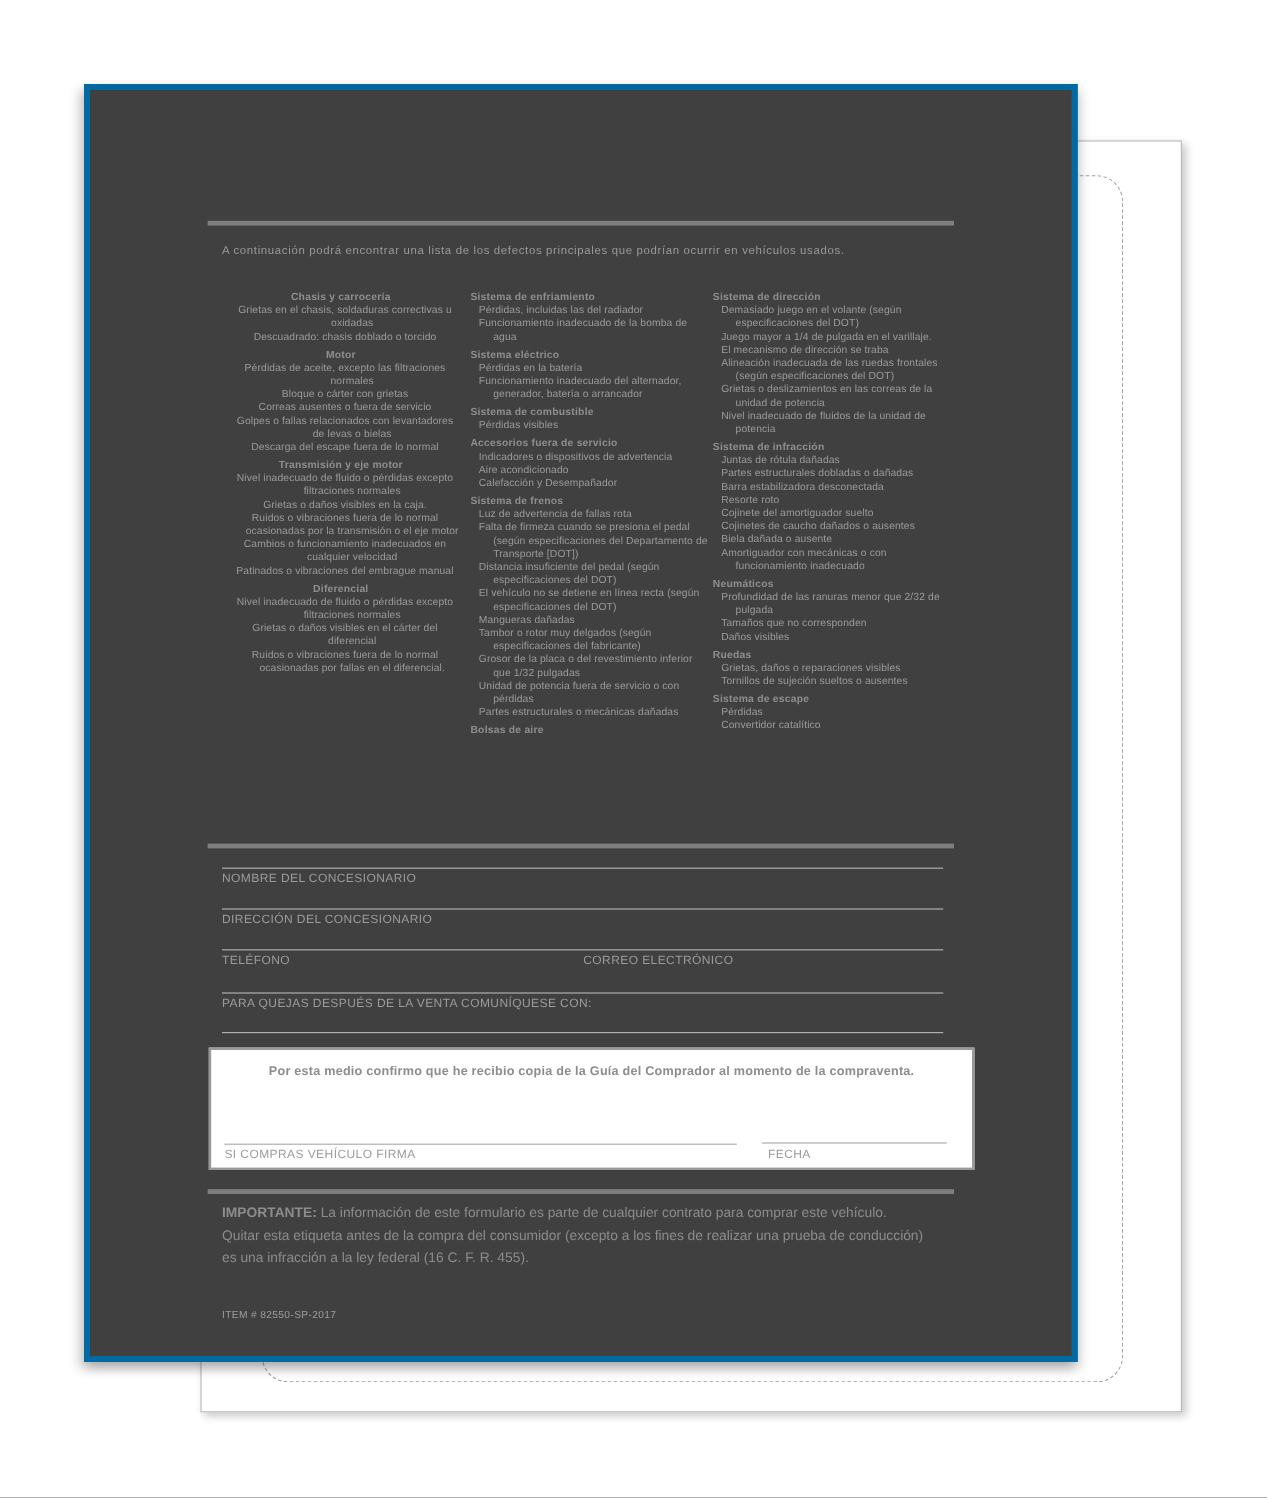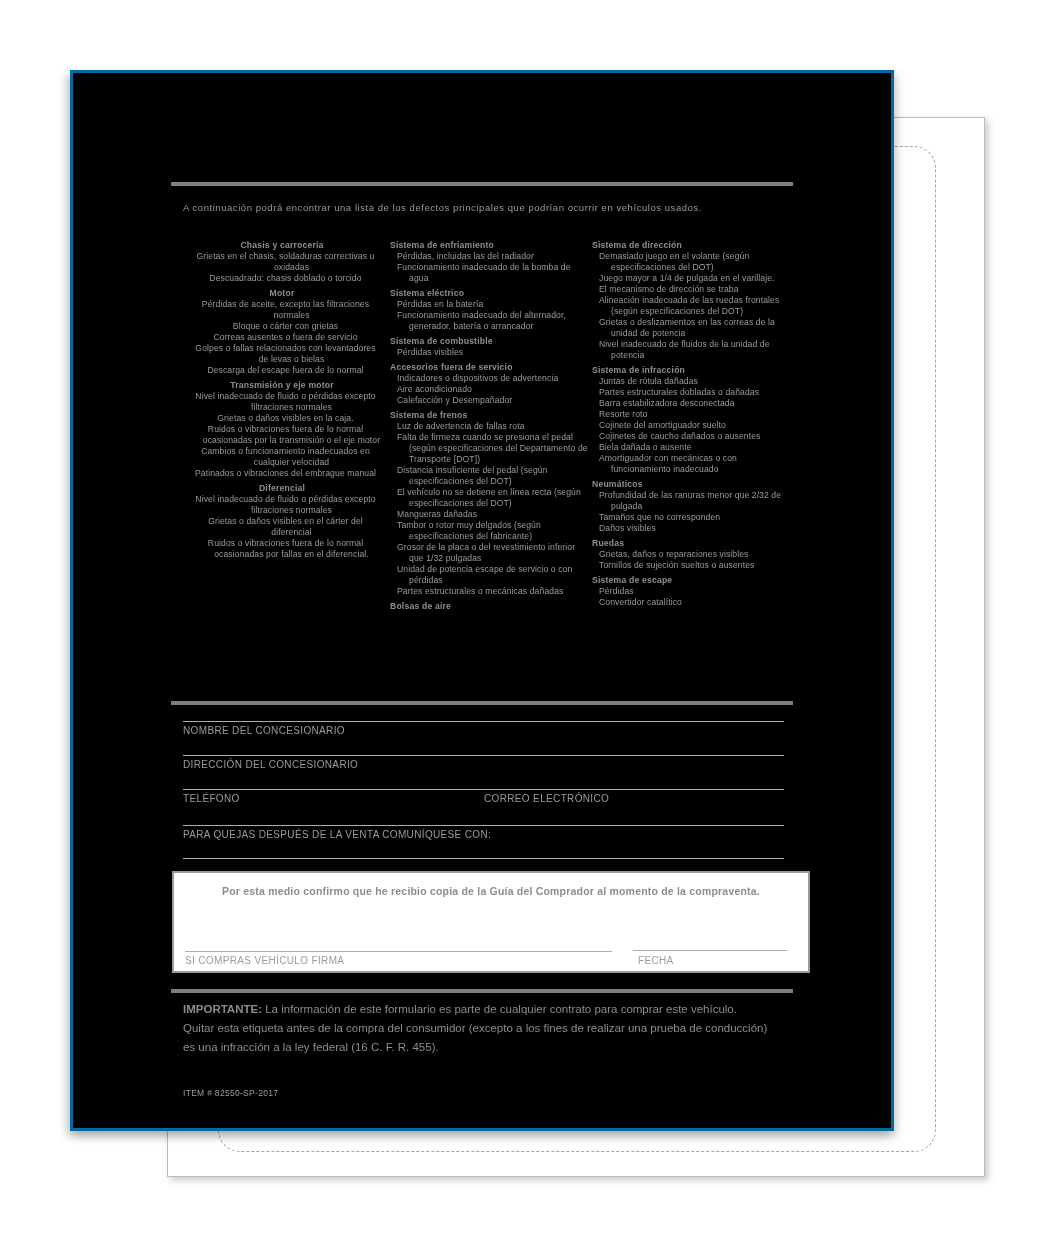--- a/index.html
+++ b/index.html
@@ -12,21 +12,21 @@
     position:absolute;left:167px;top:117px;width:816px;height:1058px;
     background:#fff;border:1px solid #bcbcbc;
     box-shadow:3px 3px 7px rgba(0,0,0,0.22);
   }
   .die-cut{
     position:absolute;left:50px;top:28px;width:716px;height:1004px;
     border:1.5px dashed #a3a3a3;border-radius:22px;
   }
   .front-page{
     position:absolute;left:70px;top:70px;width:818px;height:1055px;
-    background:#000000;border:3px solid #0369a1;
+    background:#404040;border:5px solid #0369a1;
     box-shadow:-4px 5px 9px rgba(0,0,0,0.20), 3px 5px 9px rgba(0,0,0,0.18);
   }
   
   .rule{position:absolute;left:98px;width:622px;height:4px;background:#7e7e7e;}
   #rule-top{top:109px;}
   #rule-mid{top:628px;}
   #rule-bottom{top:916px;}
   
   .intro{
     position:absolute;left:110px;top:129px;width:640px;
@@ -143,21 +143,21 @@
         </div>
         <div class="group">
           <div class="ghead">Sistema de frenos</div>
           <div class="gitem">Luz de advertencia de fallas rota</div>
           <div class="gitem">Falta de firmeza cuando se presiona el pedal (según especificaciones del Departamento de Transporte [DOT])</div>
           <div class="gitem">Distancia insuficiente del pedal (según especificaciones del DOT)</div>
           <div class="gitem">El vehículo no se detiene en línea recta (según especificaciones del DOT)</div>
           <div class="gitem">Mangueras dañadas</div>
           <div class="gitem">Tambor o rotor muy delgados (según especificaciones del fabricante)</div>
           <div class="gitem">Grosor de la placa o del revestimiento inferior que 1/32 pulgadas</div>
-          <div class="gitem">Unidad de potencia escape de servicio o con pérdidas</div>
+          <div class="gitem">Unidad de potencia fuera de servicio o con pérdidas</div>
           <div class="gitem">Partes estructurales o mecánicas dañadas</div>
         </div>
         <div class="group">
           <div class="ghead">Bolsas de aire</div>
         </div>
       </div>
     <div class="dcol c2">
         <div class="group">
           <div class="ghead">Sistema de dirección</div>
           <div class="gitem">Demasiado juego en el volante (según especificaciones del DOT)</div>

